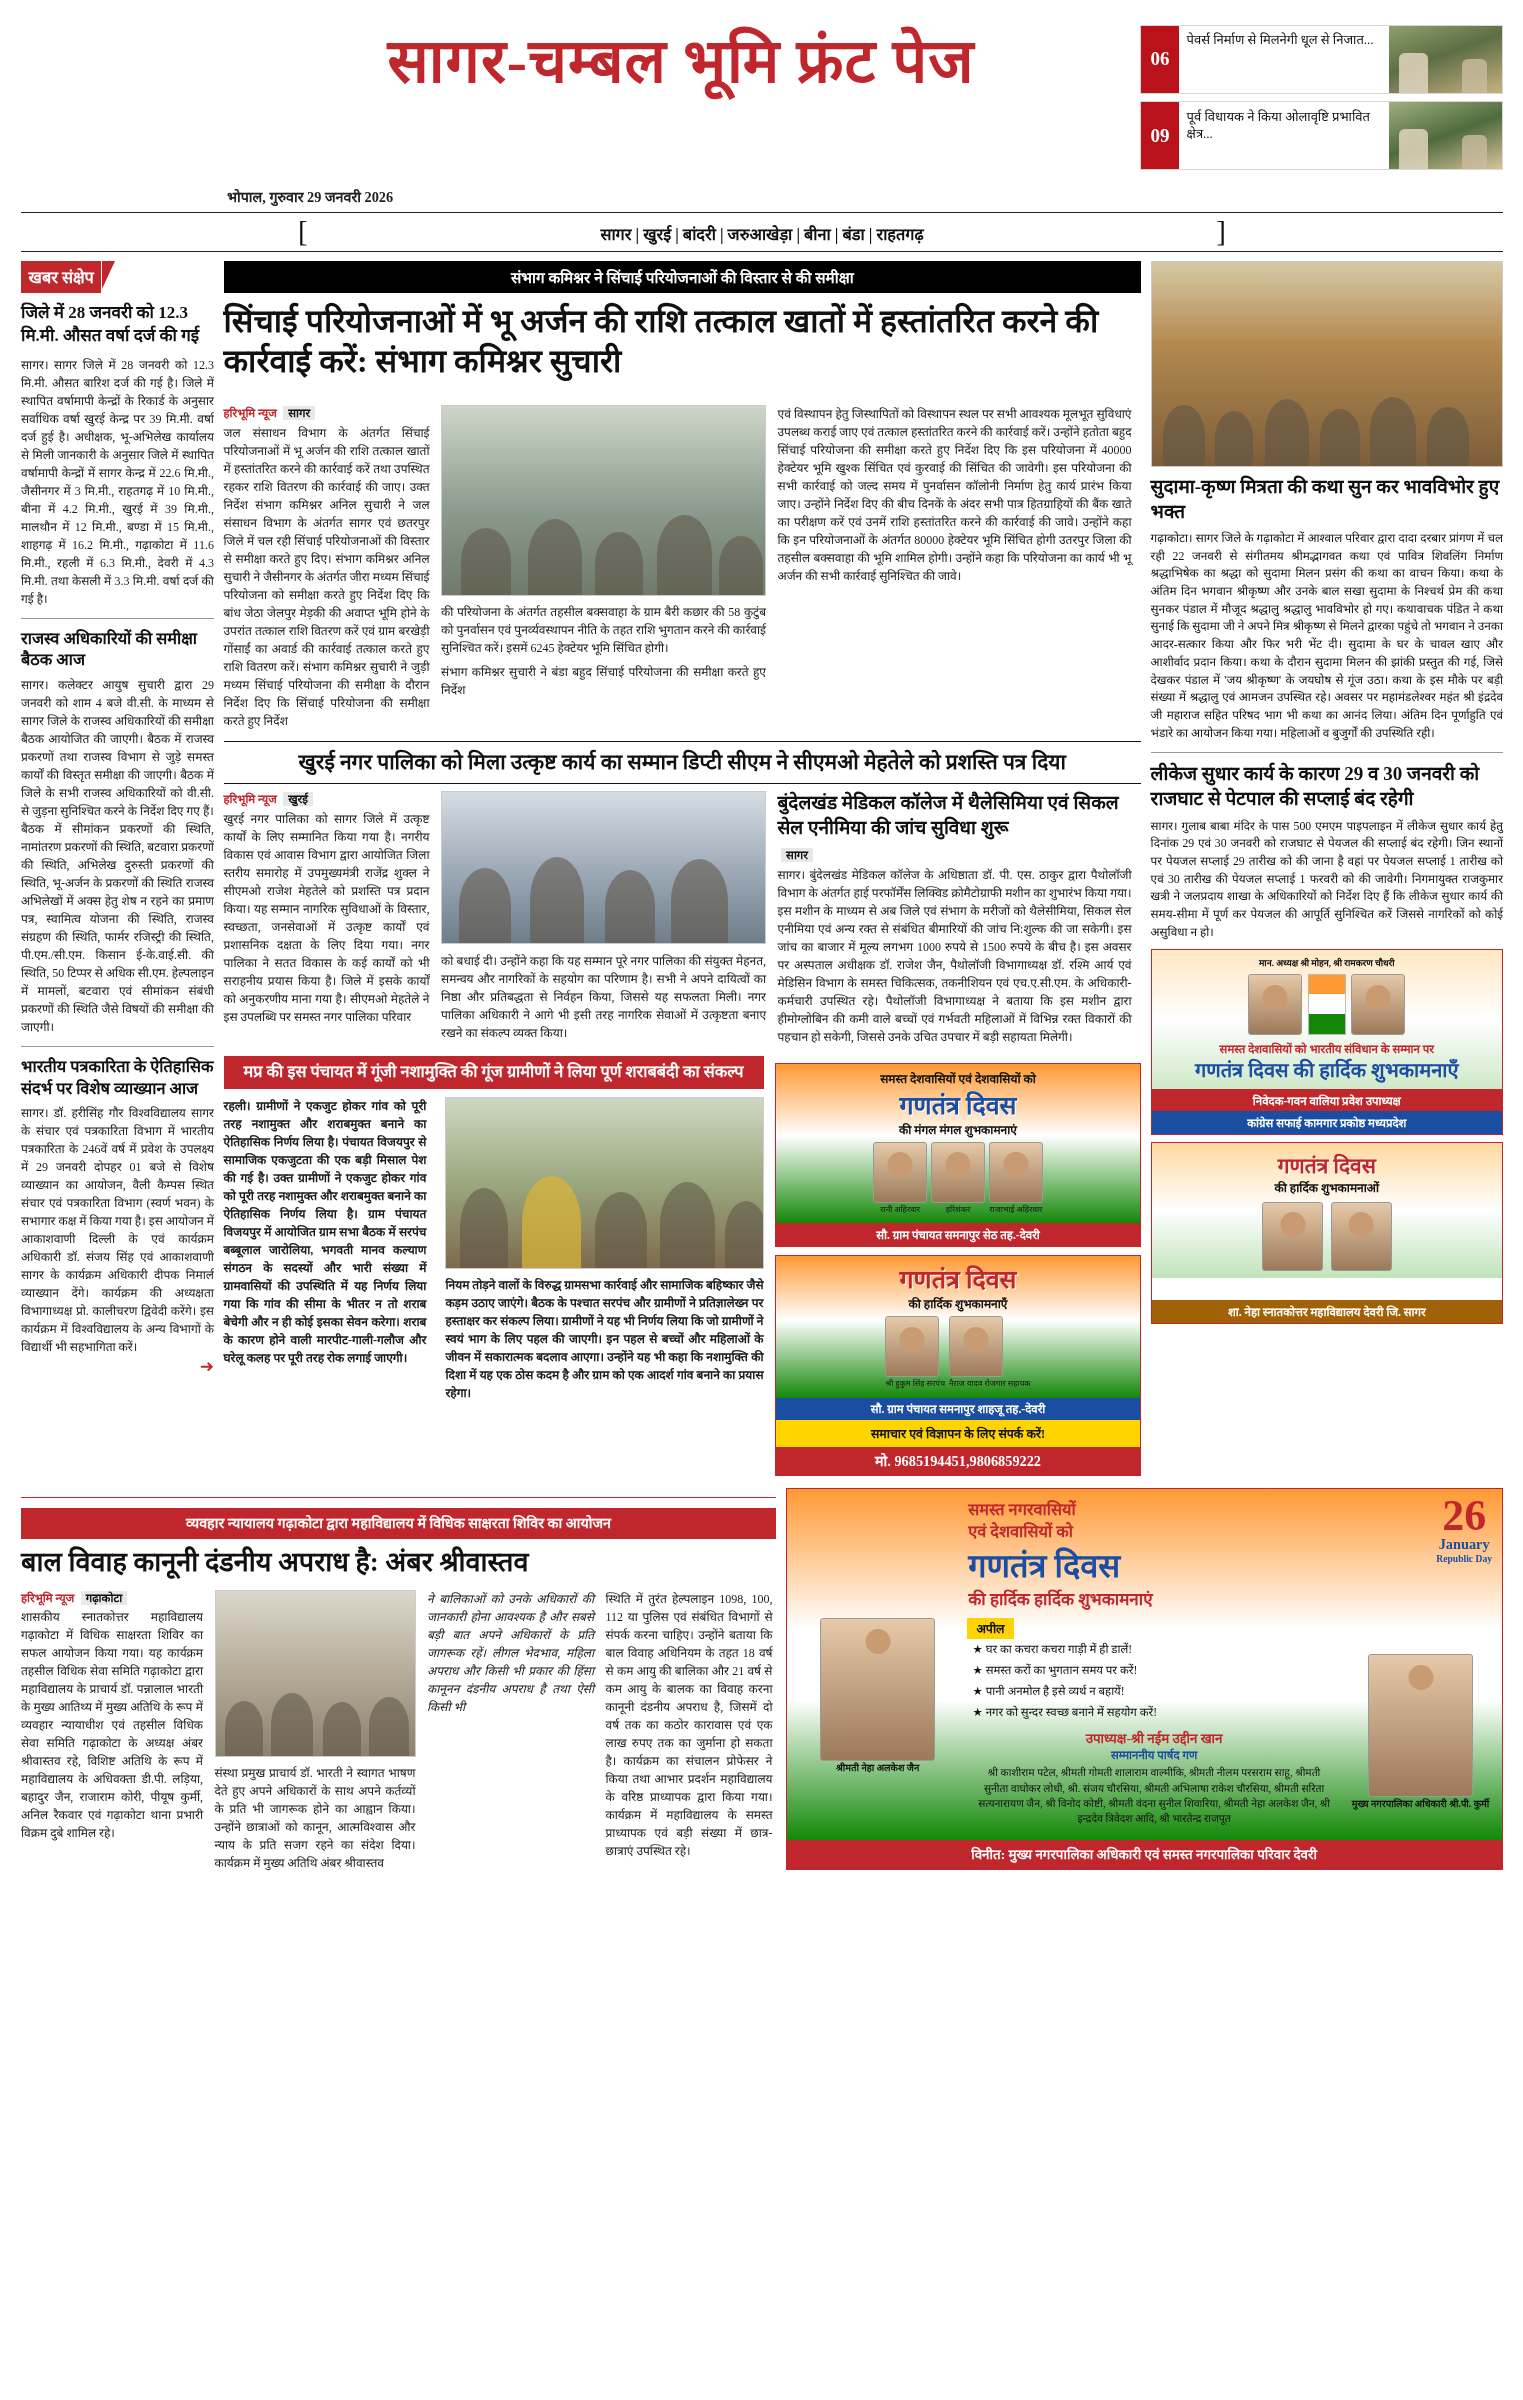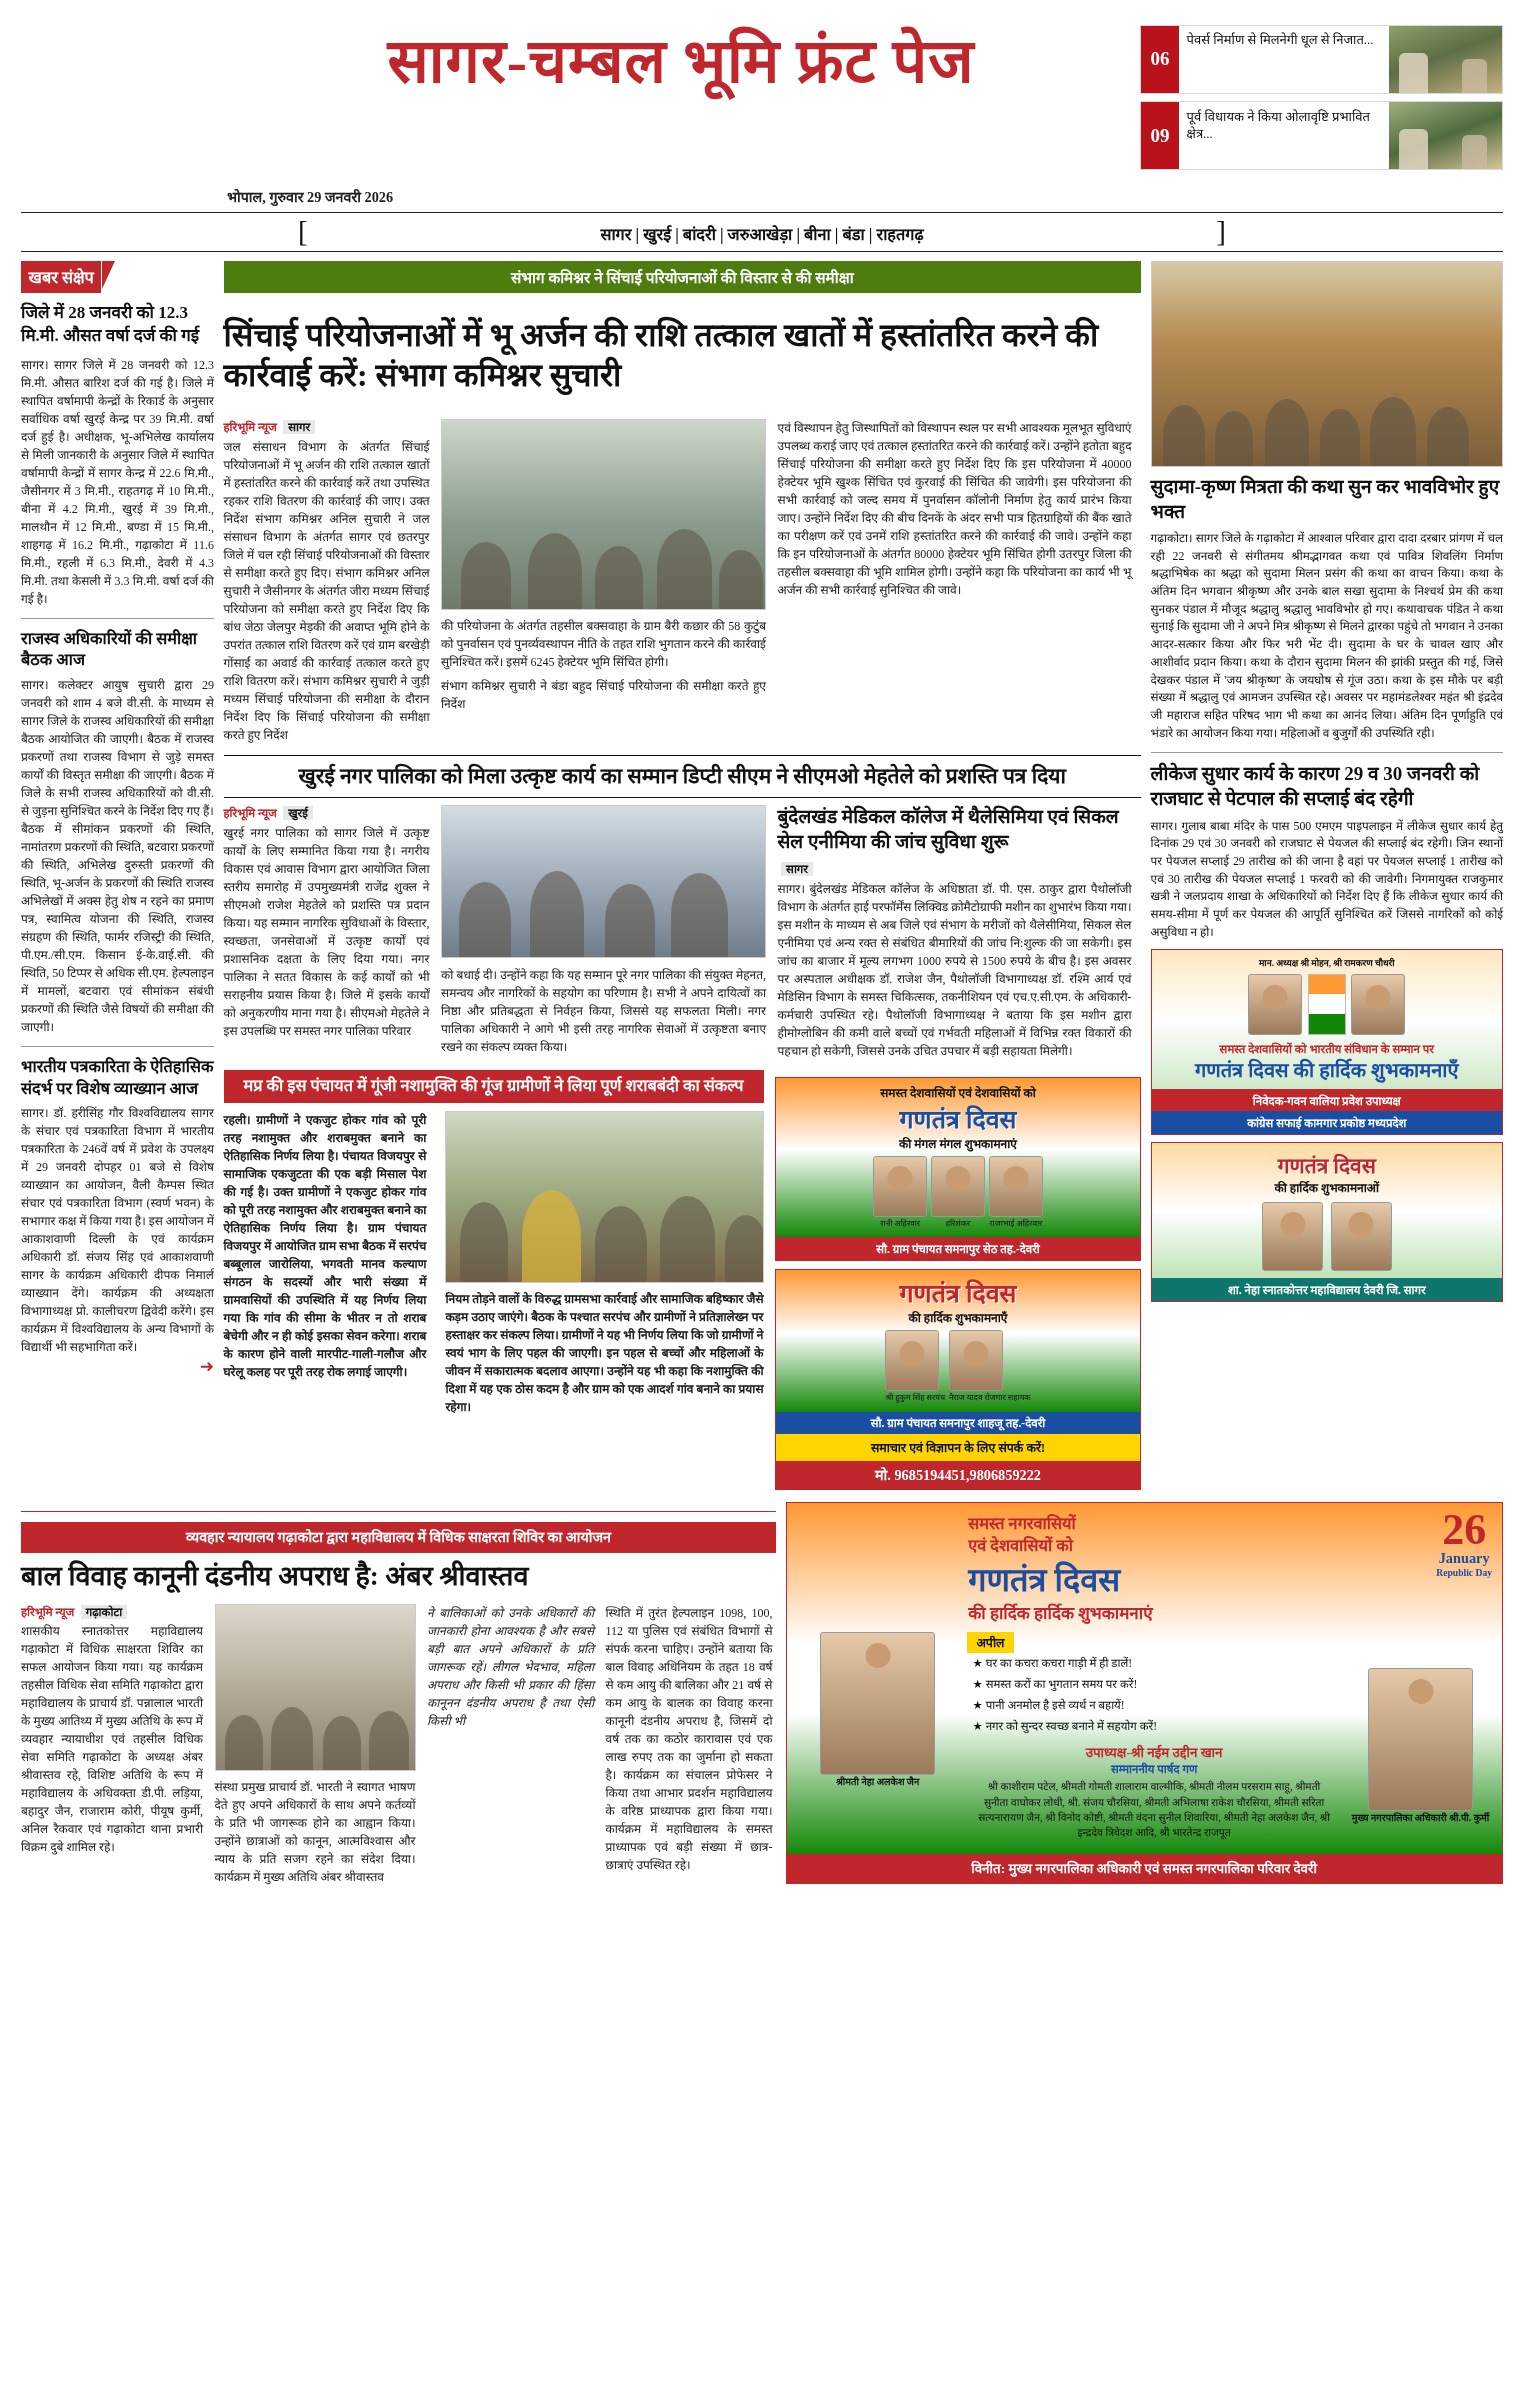--- a/index.html
+++ b/index.html
@@ -70,22 +70,22 @@
   }
   .khabar-head:after{ content:""; position:absolute; right:-13.4px; top:0; border-left:13.4px solid #c0272d; border-top:0 solid transparent; border-bottom:28px solid transparent;}
   .lead-bold { font-weight:bold; font-size:17px; line-height:1.35; color:#111; margin:5.7px 0 7.6px; }
   .body-text { font-size:12px; line-height:1.5; text-align:justify; color:#1b1b1b; }
   .hr-thin { border:0; border-top:1px solid #999; margin:9.6px 0; }
   .sub-head { font-weight:bold; font-size:16.3px; line-height:1.3; color:#111; margin:7.6px 0 5.7px; }
   .arrow-down { text-align:right; color:#c0272d; font-size:17px; }
 
   
   .red-banner {
-    background:#4d7c0f; color:#fff; text-align:center; font-weight:bold;
-    font-size:15.3px; padding:5.7px 9.6px; margin-bottom:22px;
+    background:#000000; color:#fff; text-align:center; font-weight:bold;
+    font-size:15.3px; padding:5.7px 9.6px; margin-bottom:8px;
   }
   .main-head {
     font-size:32px; font-weight:bold; line-height:1.25; color:#111; margin-bottom:9.6px;
   }
   .byline { font-size:11.5px; font-weight:bold; color:#c0272d; margin-bottom:3.8px; }
   .byline .loc { color:#111; background:#e8e8e8; padding:1px 4.8px; margin-left:3.8px;}
 
   .photo { background:#b9c3ae; position:relative; overflow:hidden; border:1px solid #ccc; }
   .photo.meeting { background:linear-gradient(180deg,#cdd6c9 0%, #8b9b8d 55%, #6f7a6a 100%); }
   .photo.assembly { background:linear-gradient(180deg,#d7c9a6 0%, #b4894f 40%, #7c5e3a 100%); }
@@ -112,21 +112,21 @@
   .ad { border:1.9px solid #c0272d; margin-top:7.6px; overflow:hidden; position:relative; }
   .ad-grt {
     background:linear-gradient(180deg,#ff9933 0%, #ffffff 45%, #138808 100%);
     text-align:center; padding:5.7px;
   }
   .ad-title { color:#1a4ea3; font-weight:bold; font-size:25px; text-shadow:1px 1px 0 #fff; }
   .ad-title.red { color:#c0272d; }
   .ad-sub { font-size:12px; font-weight:bold; color:#111; }
   .ad-strip { background:#c0272d; color:#fff; font-size:11.5px; font-weight:bold; text-align:center; padding:3.8px 2.9px; }
   .ad-strip.blue { background:#1a4ea3; }
-  .ad-strip.green{ background:#0f766e; }
+  .ad-strip.green{ background:#a16207;margin-top:22px; }
   .faces { display:flex; gap:3.8px; justify-content:center; padding:3.8px; }
   .face { width:54px; height:61px; background:linear-gradient(180deg,#e6c9a8,#9b7a5a); border:1px solid #999; border-radius:2.9px; position:relative;}
   .face:after{ content:""; position:absolute; left:50%; top:9.6px; transform:translateX(-50%); width:25px;height:25px;border-radius:50%; background:#c89b72;}
   .face-name{ font-size:8.1px; text-align:center; }
   .ad-yellow { background:#ffd400; color:#111; font-weight:bold; text-align:center; font-size:12.4px; padding:4.8px; }
   .ad-phone { background:#c0272d; color:#fff; font-weight:bold; text-align:center; font-size:14.3px; padding:4.8px; }
 
   .rd-badge { position:absolute; right:9.6px; top:7.6px; text-align:center; color:#1a4ea3; }
   .rd-26 { font-size:44px; font-weight:bold; line-height:.9; color:#c0272d; }
   .rd-jan { font-size:14.3px; font-weight:bold; }

